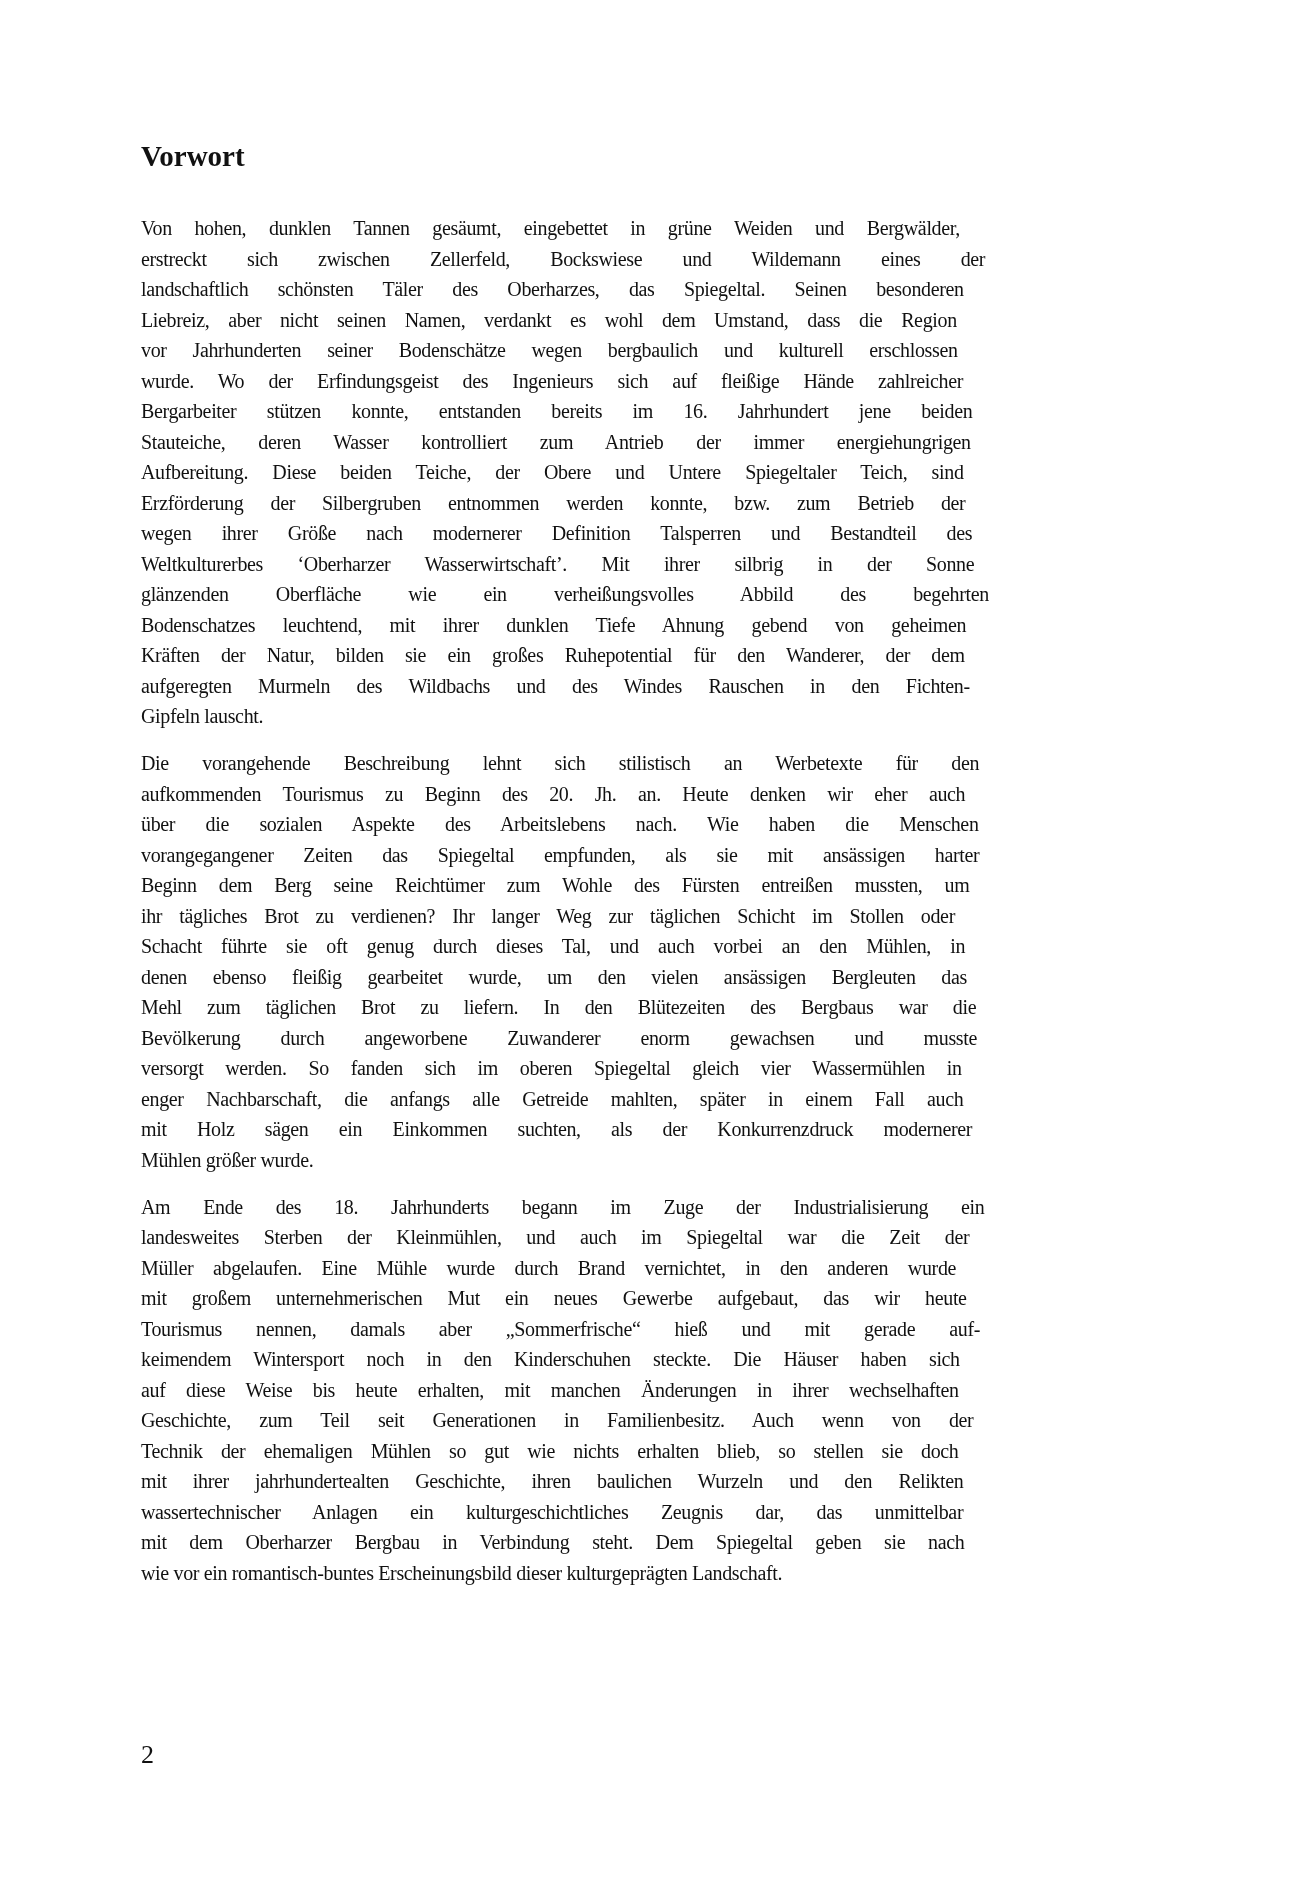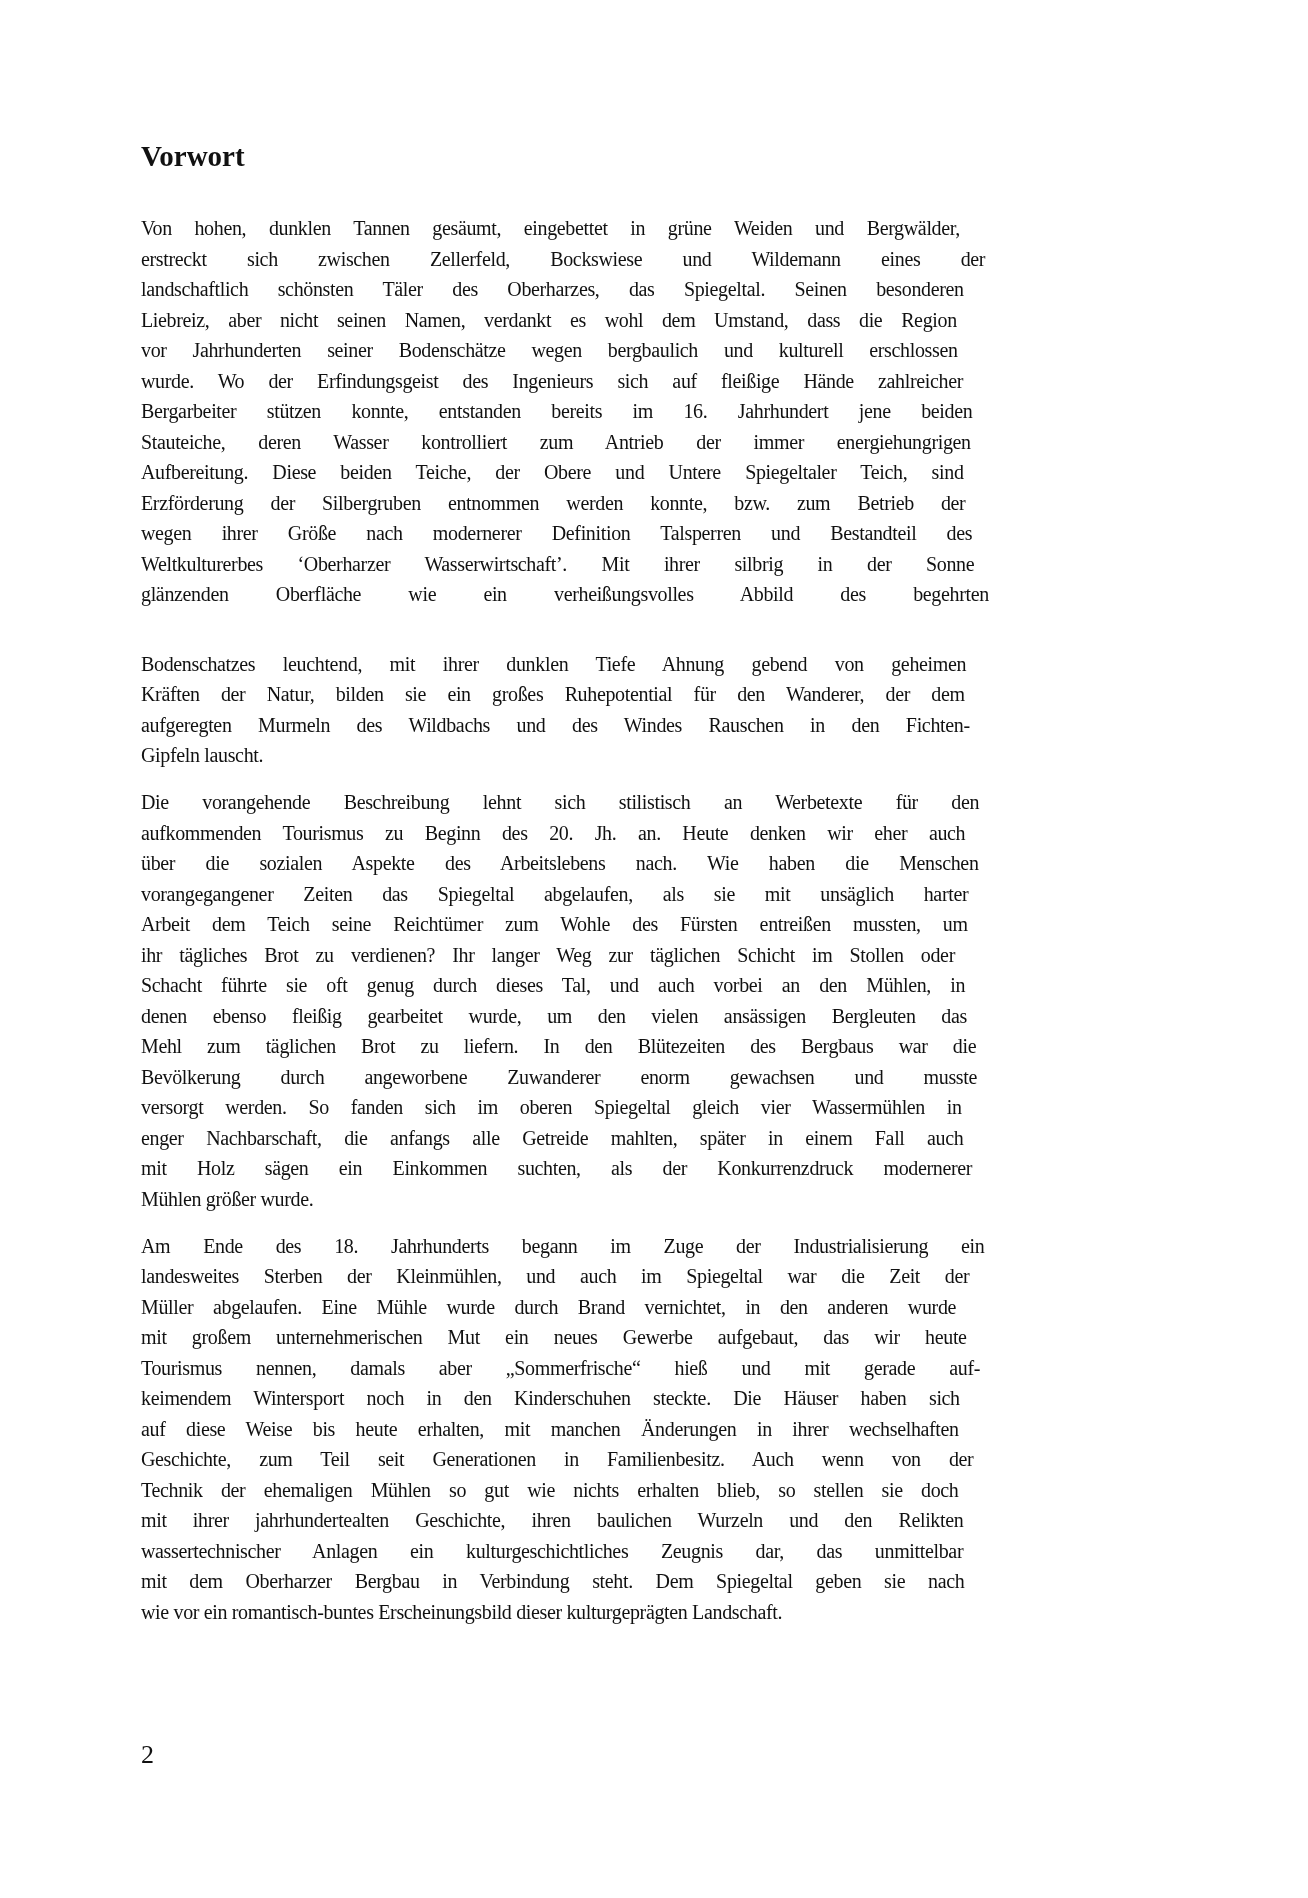--- a/index.html
+++ b/index.html
@@ -61,31 +61,31 @@
         <span class="line" style="display: block; width: 1025px; word-spacing: 14.0833px; text-align: left; text-align-last: left;">Liebreiz, aber nicht seinen Namen, verdankt es wohl dem Umstand, dass die Region</span>
         <span class="line" style="display: block; width: 1025px; word-spacing: 21.25px; text-align: left; text-align-last: left;">vor Jahrhunderten seiner Bodenschätze wegen bergbaulich und kulturell erschlossen</span>
         <span class="line" style="display: block; width: 1025px; word-spacing: 19.5px; text-align: left; text-align-last: left;">wurde. Wo der Erfindungsgeist des Ingenieurs sich auf fleißige Hände zahlreicher</span>
         <span class="line" style="display: block; width: 1025px; word-spacing: 25.7778px; text-align: left; text-align-last: left;">Bergarbeiter stützen konnte, entstanden bereits im 16. Jahrhundert jene beiden</span>
         <span class="line" style="display: block; width: 1025px; word-spacing: 28.125px; text-align: left; text-align-last: left;">Stauteiche, deren Wasser kontrolliert zum Antrieb der immer energiehungrigen</span>
         <span class="line" style="display: block; width: 1025px; word-spacing: 19.6px; text-align: left; text-align-last: left;">Aufbereitung. Diese beiden Teiche, der Obere und Untere Spiegeltaler Teich, sind</span>
         <span class="line" style="display: block; width: 1025px; word-spacing: 22.4444px; text-align: left; text-align-last: left;">Erzförderung der Silbergruben entnommen werden konnte, bzw. zum Betrieb der</span>
         <span class="line" style="display: block; width: 1025px; word-spacing: 25.5556px; text-align: left; text-align-last: left;">wegen ihrer Größe nach modernerer Definition Talsperren und Bestandteil des</span>
         <span class="line" style="display: block; width: 1025px; word-spacing: 29.875px; text-align: left; text-align-last: left;">Weltkulturerbes ‘Oberharzer Wasserwirtschaft’. Mit ihrer silbrig in der Sonne</span>
         <span class="line" style="display: block; width: 1025px; word-spacing: 42.5714px; text-align: left; text-align-last: left;">glänzenden Oberfläche wie ein verheißungsvolles Abbild des begehrten</span>
-        <span class="line" style="display: block; width: 1025px; word-spacing: 22.8889px; text-align: left; text-align-last: left; margin-top: 39px;">Bodenschatzes leuchtend, mit ihrer dunklen Tiefe Ahnung gebend von geheimen</span>
+        <span class="line" style="display: block; width: 1025px; word-spacing: 22.8889px; text-align: left; text-align-last: left;">Bodenschatzes leuchtend, mit ihrer dunklen Tiefe Ahnung gebend von geheimen</span>
         <span class="line" style="display: block; width: 1025px; word-spacing: 16.6667px; text-align: left; text-align-last: left;">Kräften der Natur, bilden sie ein großes Ruhepotential für den Wanderer, der dem</span>
         <span class="line" style="display: block; width: 1025px; word-spacing: 21.9px; text-align: left; text-align-last: left;">aufgeregten Murmeln des Wildbachs und des Windes Rauschen in den Fichten-</span>
         <span class="line last">Gipfeln lauscht.</span>
       </p>
     <p class="para">
         <span class="line" style="display: block; width: 1025px; word-spacing: 28.7778px; text-align: left; text-align-last: left;">Die vorangehende Beschreibung lehnt sich stilistisch an Werbetexte für den</span>
         <span class="line" style="display: block; width: 1025px; word-spacing: 16.9167px; text-align: left; text-align-last: left;">aufkommenden Tourismus zu Beginn des 20. Jh. an. Heute denken wir eher auch</span>
         <span class="line" style="display: block; width: 1025px; word-spacing: 25.8px; text-align: left; text-align-last: left;">über die sozialen Aspekte des Arbeitslebens nach. Wie haben die Menschen</span>
-        <span class="line" style="display: block; width: 1025px; word-spacing: 25.2222px; text-align: left; text-align-last: left;">vorangegangener Zeiten das Spiegeltal abgelaufen, als sie mit unsäglich harter</span>
-        <span class="line" style="display: block; width: 1025px; word-spacing: 17.4545px; text-align: left; text-align-last: left;">Arbeit dem Teich seine Reichtümer zum Wohle des Fürsten entreißen mussten, um</span>
+        <span class="line" style="display: block; width: 1025px; word-spacing: 25.2222px; text-align: left; text-align-last: left;">vorangegangener Zeiten das Spiegeltal empfunden, als sie mit ansässigen harter</span>
+        <span class="line" style="display: block; width: 1025px; word-spacing: 17.4545px; text-align: left; text-align-last: left;">Beginn dem Berg seine Reichtümer zum Wohle des Fürsten entreißen mussten, um</span>
         <span class="line" style="display: block; width: 1025px; word-spacing: 12.4615px; text-align: left; text-align-last: left;">ihr tägliches Brot zu verdienen? Ihr langer Weg zur täglichen Schicht im Stollen oder</span>
         <span class="line" style="display: block; width: 1025px; word-spacing: 14.5714px; text-align: left; text-align-last: left;">Schacht führte sie oft genug durch dieses Tal, und auch vorbei an den Mühlen, in</span>
         <span class="line" style="display: block; width: 1025px; word-spacing: 21.1px; text-align: left; text-align-last: left;">denen ebenso fleißig gearbeitet wurde, um den vielen ansässigen Bergleuten das</span>
         <span class="line" style="display: block; width: 1025px; word-spacing: 20.5833px; text-align: left; text-align-last: left;">Mehl zum täglichen Brot zu liefern. In den Blütezeiten des Bergbaus war die</span>
         <span class="line" style="display: block; width: 1025px; word-spacing: 35.4286px; text-align: left; text-align-last: left;">Bevölkerung durch angeworbene Zuwanderer enorm gewachsen und musste</span>
         <span class="line" style="display: block; width: 1025px; word-spacing: 17.1818px; text-align: left; text-align-last: left;">versorgt werden. So fanden sich im oberen Spiegeltal gleich vier Wassermühlen in</span>
         <span class="line" style="display: block; width: 1025px; word-spacing: 17.8182px; text-align: left; text-align-last: left;">enger Nachbarschaft, die anfangs alle Getreide mahlten, später in einem Fall auch</span>
         <span class="line" style="display: block; width: 1025px; word-spacing: 25.6667px; text-align: left; text-align-last: left;">mit Holz sägen ein Einkommen suchten, als der Konkurrenzdruck modernerer</span>
         <span class="line last">Mühlen größer wurde.</span>
       </p>

